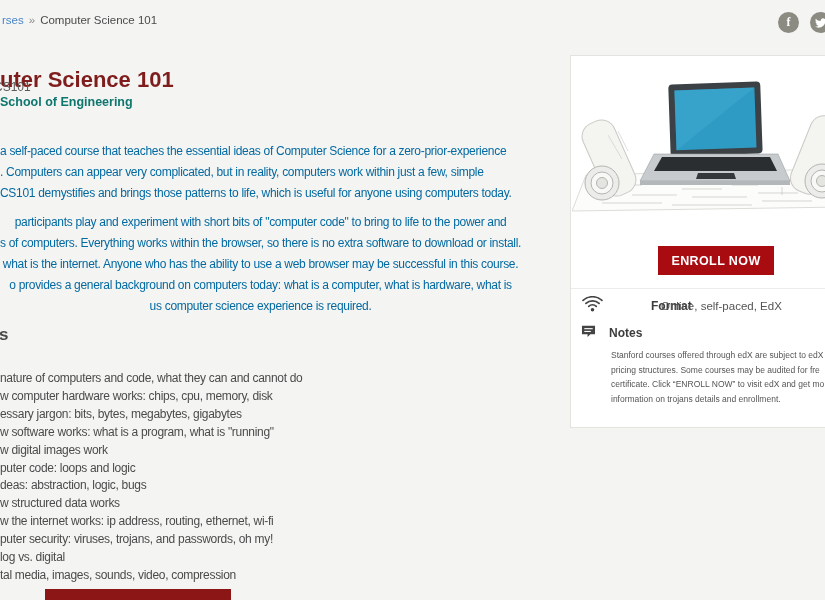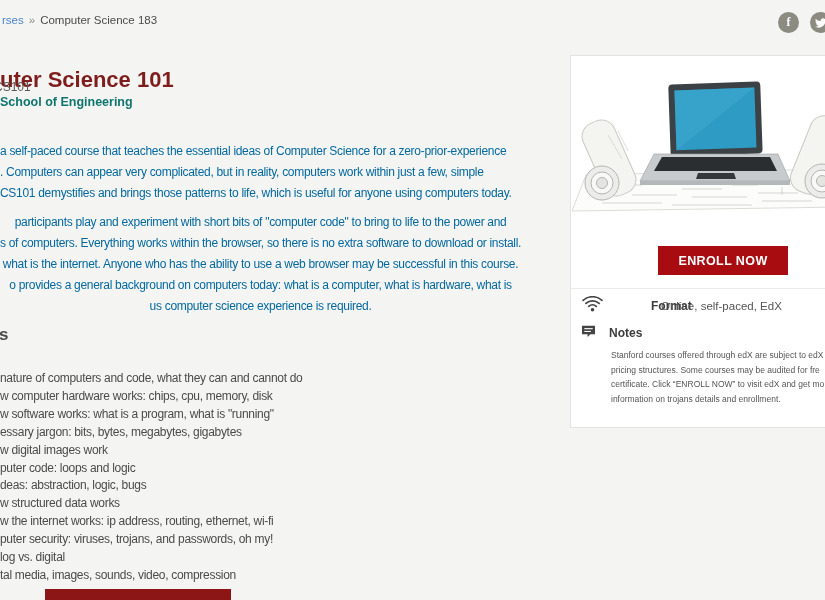--- a/index.html
+++ b/index.html
@@ -32,21 +32,21 @@
 
   .topics-h{top:325px;left:0;margin-left:-45px;font-size:17px;font-weight:700;color:#4a4a4a;}
   .topics{position:absolute;top:370px;left:0;margin:0;padding:0;list-style:none;
     font-size:12px;letter-spacing:-0.3px;color:#4b4b4b;z-index:1;}
   .topics li{line-height:17.9px;white-space:nowrap;}
 
   
   .card{position:absolute;left:570px;top:55px;width:275px;height:373px;background:#fff;
     border:1px solid #e3e3e0;box-sizing:border-box;z-index:5;}
   .card-figure{position:absolute;top:1px;left:1px;width:272px;height:172px;overflow:hidden;}
-  .enroll{position:absolute;left:87px;top:190px;width:130px;height:29px;border:none;
+  .enroll{position:absolute;left:87px;top:190px;width:116px;height:29px;border:none;
     background:#a80c11;color:#fff;font-family:inherit;font-size:12.5px;font-weight:700;
     letter-spacing:0.4px;cursor:pointer;}
   .card-divider{position:absolute;left:0;top:232px;width:100%;border-top:1px solid #ececea;}
   .meta-icon{position:absolute;left:10px;}
   .fmt-icon{top:240px;}
   .notes-icon{top:268px;}
   .meta-label{position:absolute;left:38px;font-size:12px;font-weight:700;color:#3d3d3d;}
   .fmt-label{top:243px;padding-left:42px;}
   .notes-label{top:270px;}
   .fmt-value{position:absolute;left:90px;top:243.5px;font-size:11.5px;color:#555;white-space:nowrap;}
@@ -55,21 +55,21 @@
 
   
   .footer-band{position:absolute;left:45px;top:589px;width:186px;height:11px;background:#8c1515;}
 </style>
 </head>
 <body>
 
 <div id="viewport">
 
   <div class="frag crumbs">
-    <span class="crumb-link">rses</span><span class="crumb-sep">»</span><span>Computer Science 183</span>
+    <span class="crumb-link">rses</span><span class="crumb-sep">»</span><span>Computer Science 101</span>
   </div>
 
   <div class="social-btn social-fb">
     <span>f</span>
   </div>
   <div class="social-btn social-tw">
     <svg width="12" height="10" viewBox="0 0 16 13">
       <path fill="#ffffff" d="M15.5 1.6c-.6.3-1.2.4-1.8.5.7-.4 1.2-1 1.4-1.7-.6.4-1.3.6-2 .8C12.5.5 11.7.1 10.8.1 9 .1 7.6 1.5 7.6 3.2c0 .3 0 .5.1.7C5 3.8 2.7 2.6 1.1.8.8 1.3.7 1.8.7 2.4c0 1.1.6 2.1 1.4 2.6-.5 0-1-.1-1.4-.4v.1c0 1.5 1.1 2.8 2.5 3.1-.3.1-.5.1-.8.1-.2 0-.4 0-.6-.1.4 1.2 1.6 2.1 2.9 2.2-1.1.8-2.4 1.3-3.9 1.3H0c1.4.9 3.1 1.4 4.9 1.4 5.9 0 9.1-4.9 9.1-9.1v-.4c.6-.5 1.1-1 1.5-1.6z"></path>
     </svg>
   </div>
@@ -89,22 +89,22 @@
     <div class="ln">s of computers. Everything works within the browser, so there is no extra software to download or install.</div>
     <div class="ln">what is the internet. Anyone who has the ability to use a web browser may be successful in this course.</div>
     <div class="ln">o provides a general background on computers today: what is a computer, what is hardware, what is</div>
     <div class="ln">us computer science experience is required.</div>
   </div>
 
   <div class="frag topics-h">Topics</div>
   <ul class="topics">
     <li>nature of computers and code, what they can and cannot do</li>
     <li>w computer hardware works: chips, cpu, memory, disk</li>
+    <li>essary jargon: bits, bytes, megabytes, gigabytes</li>
     <li>w software works: what is a program, what is "running"</li>
-    <li>essary jargon: bits, bytes, megabytes, gigabytes</li>
     <li>w digital images work</li>
     <li>puter code: loops and logic</li>
     <li>deas: abstraction, logic, bugs</li>
     <li>w structured data works</li>
     <li>w the internet works: ip address, routing, ethernet, wi-fi</li>
     <li>puter security: viruses, trojans, and passwords, oh my!</li>
     <li>log vs. digital</li>
     <li>tal media, images, sounds, video, compression</li>
   </ul>
 

